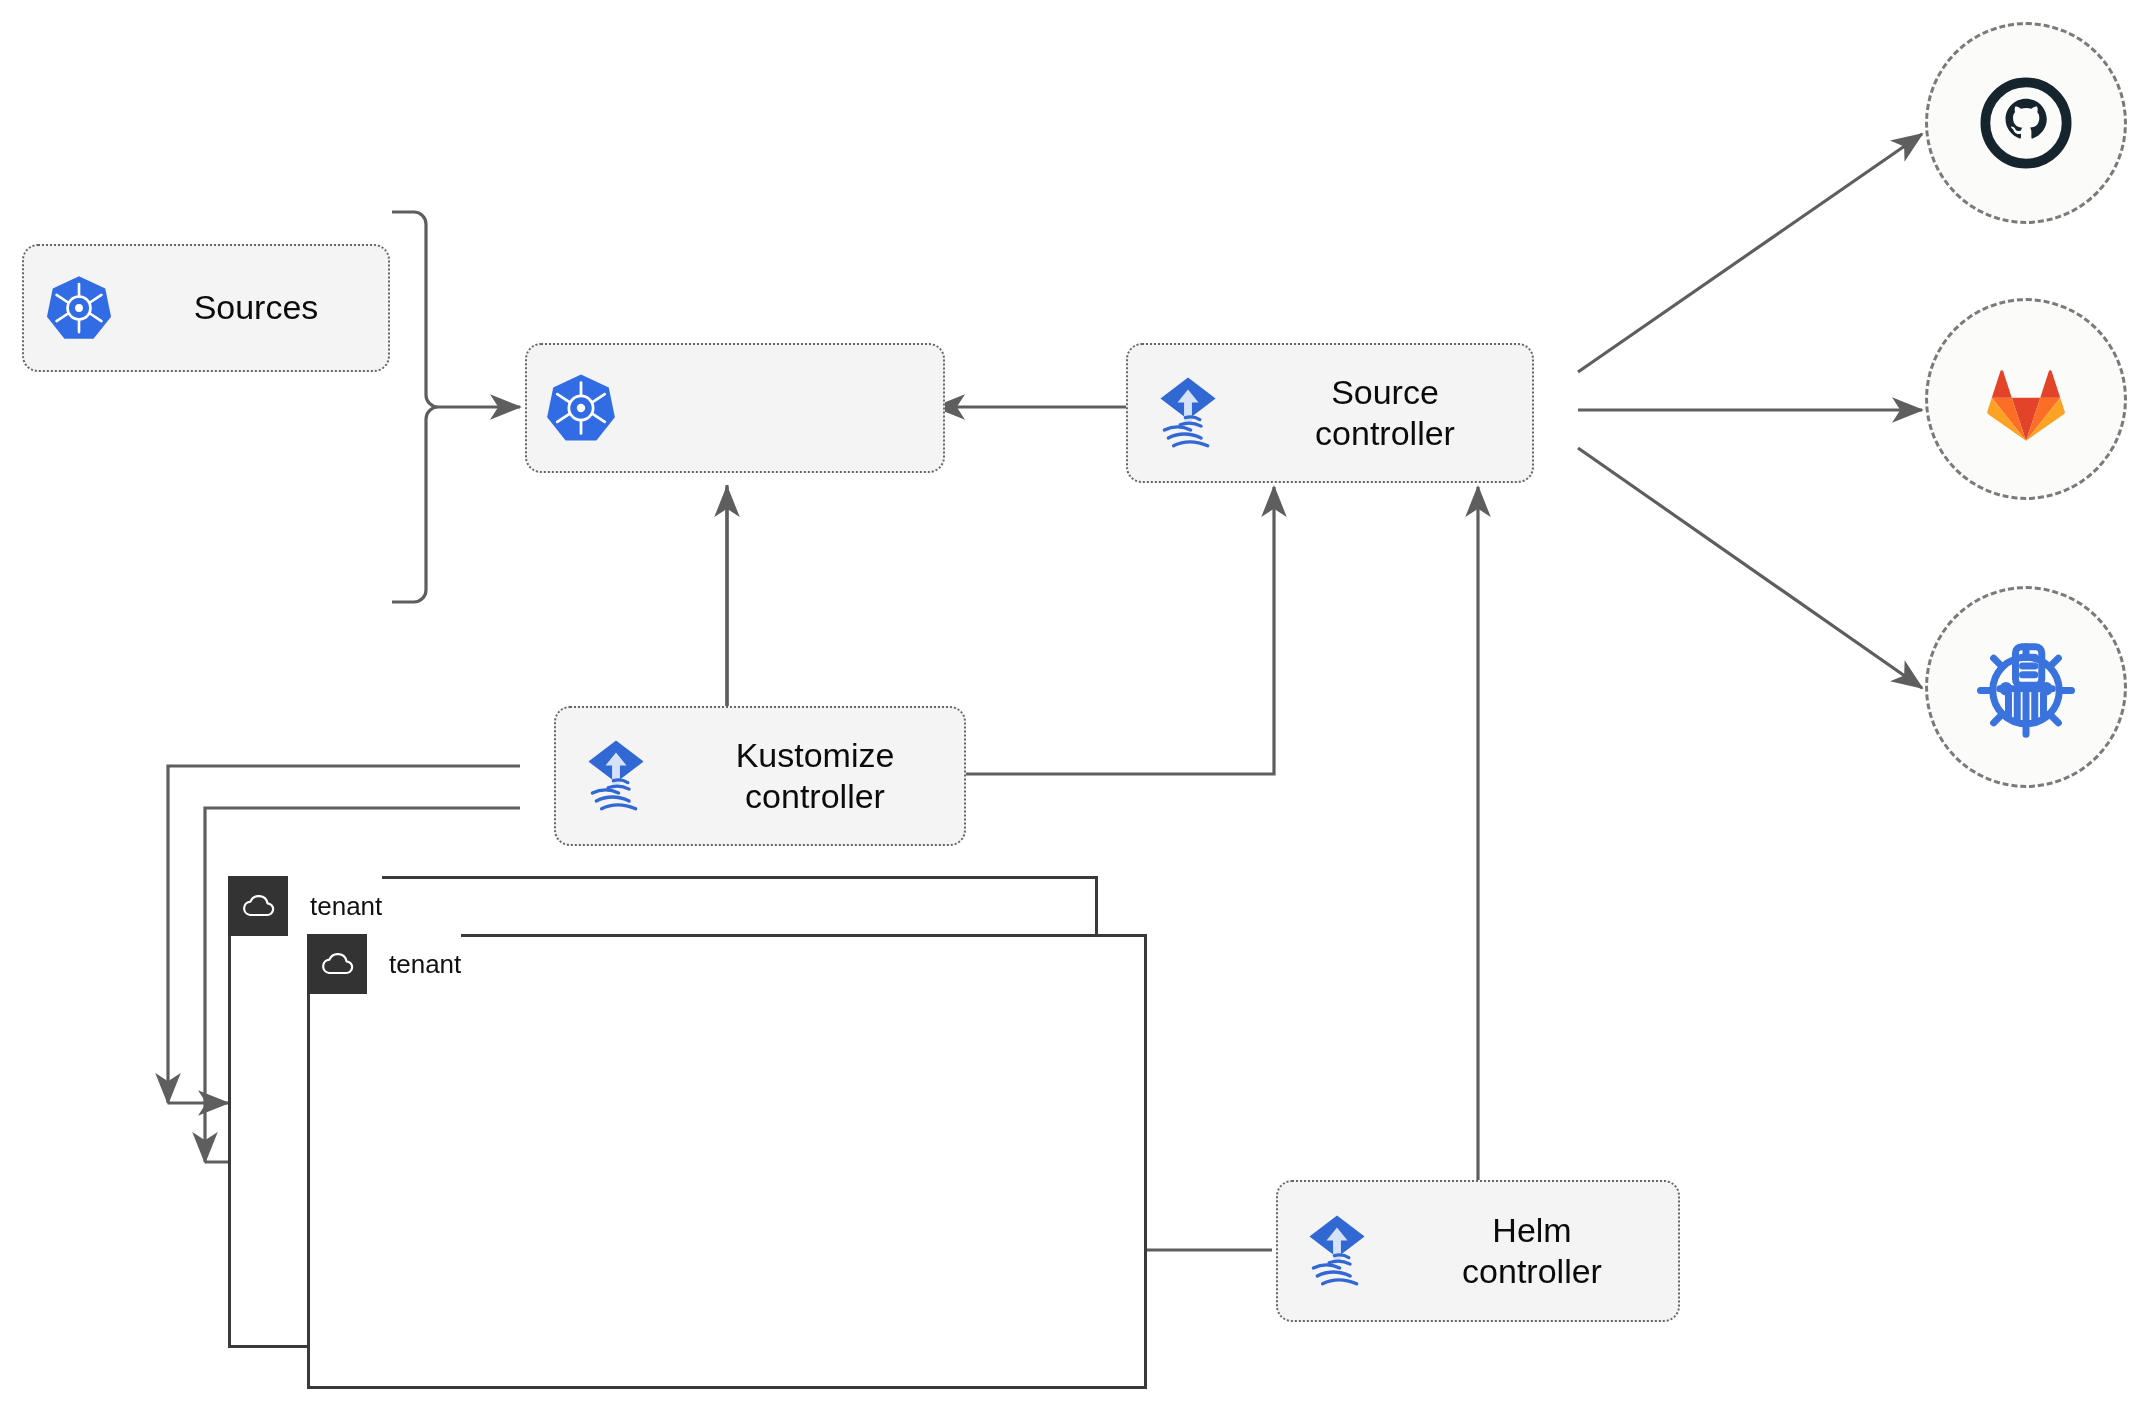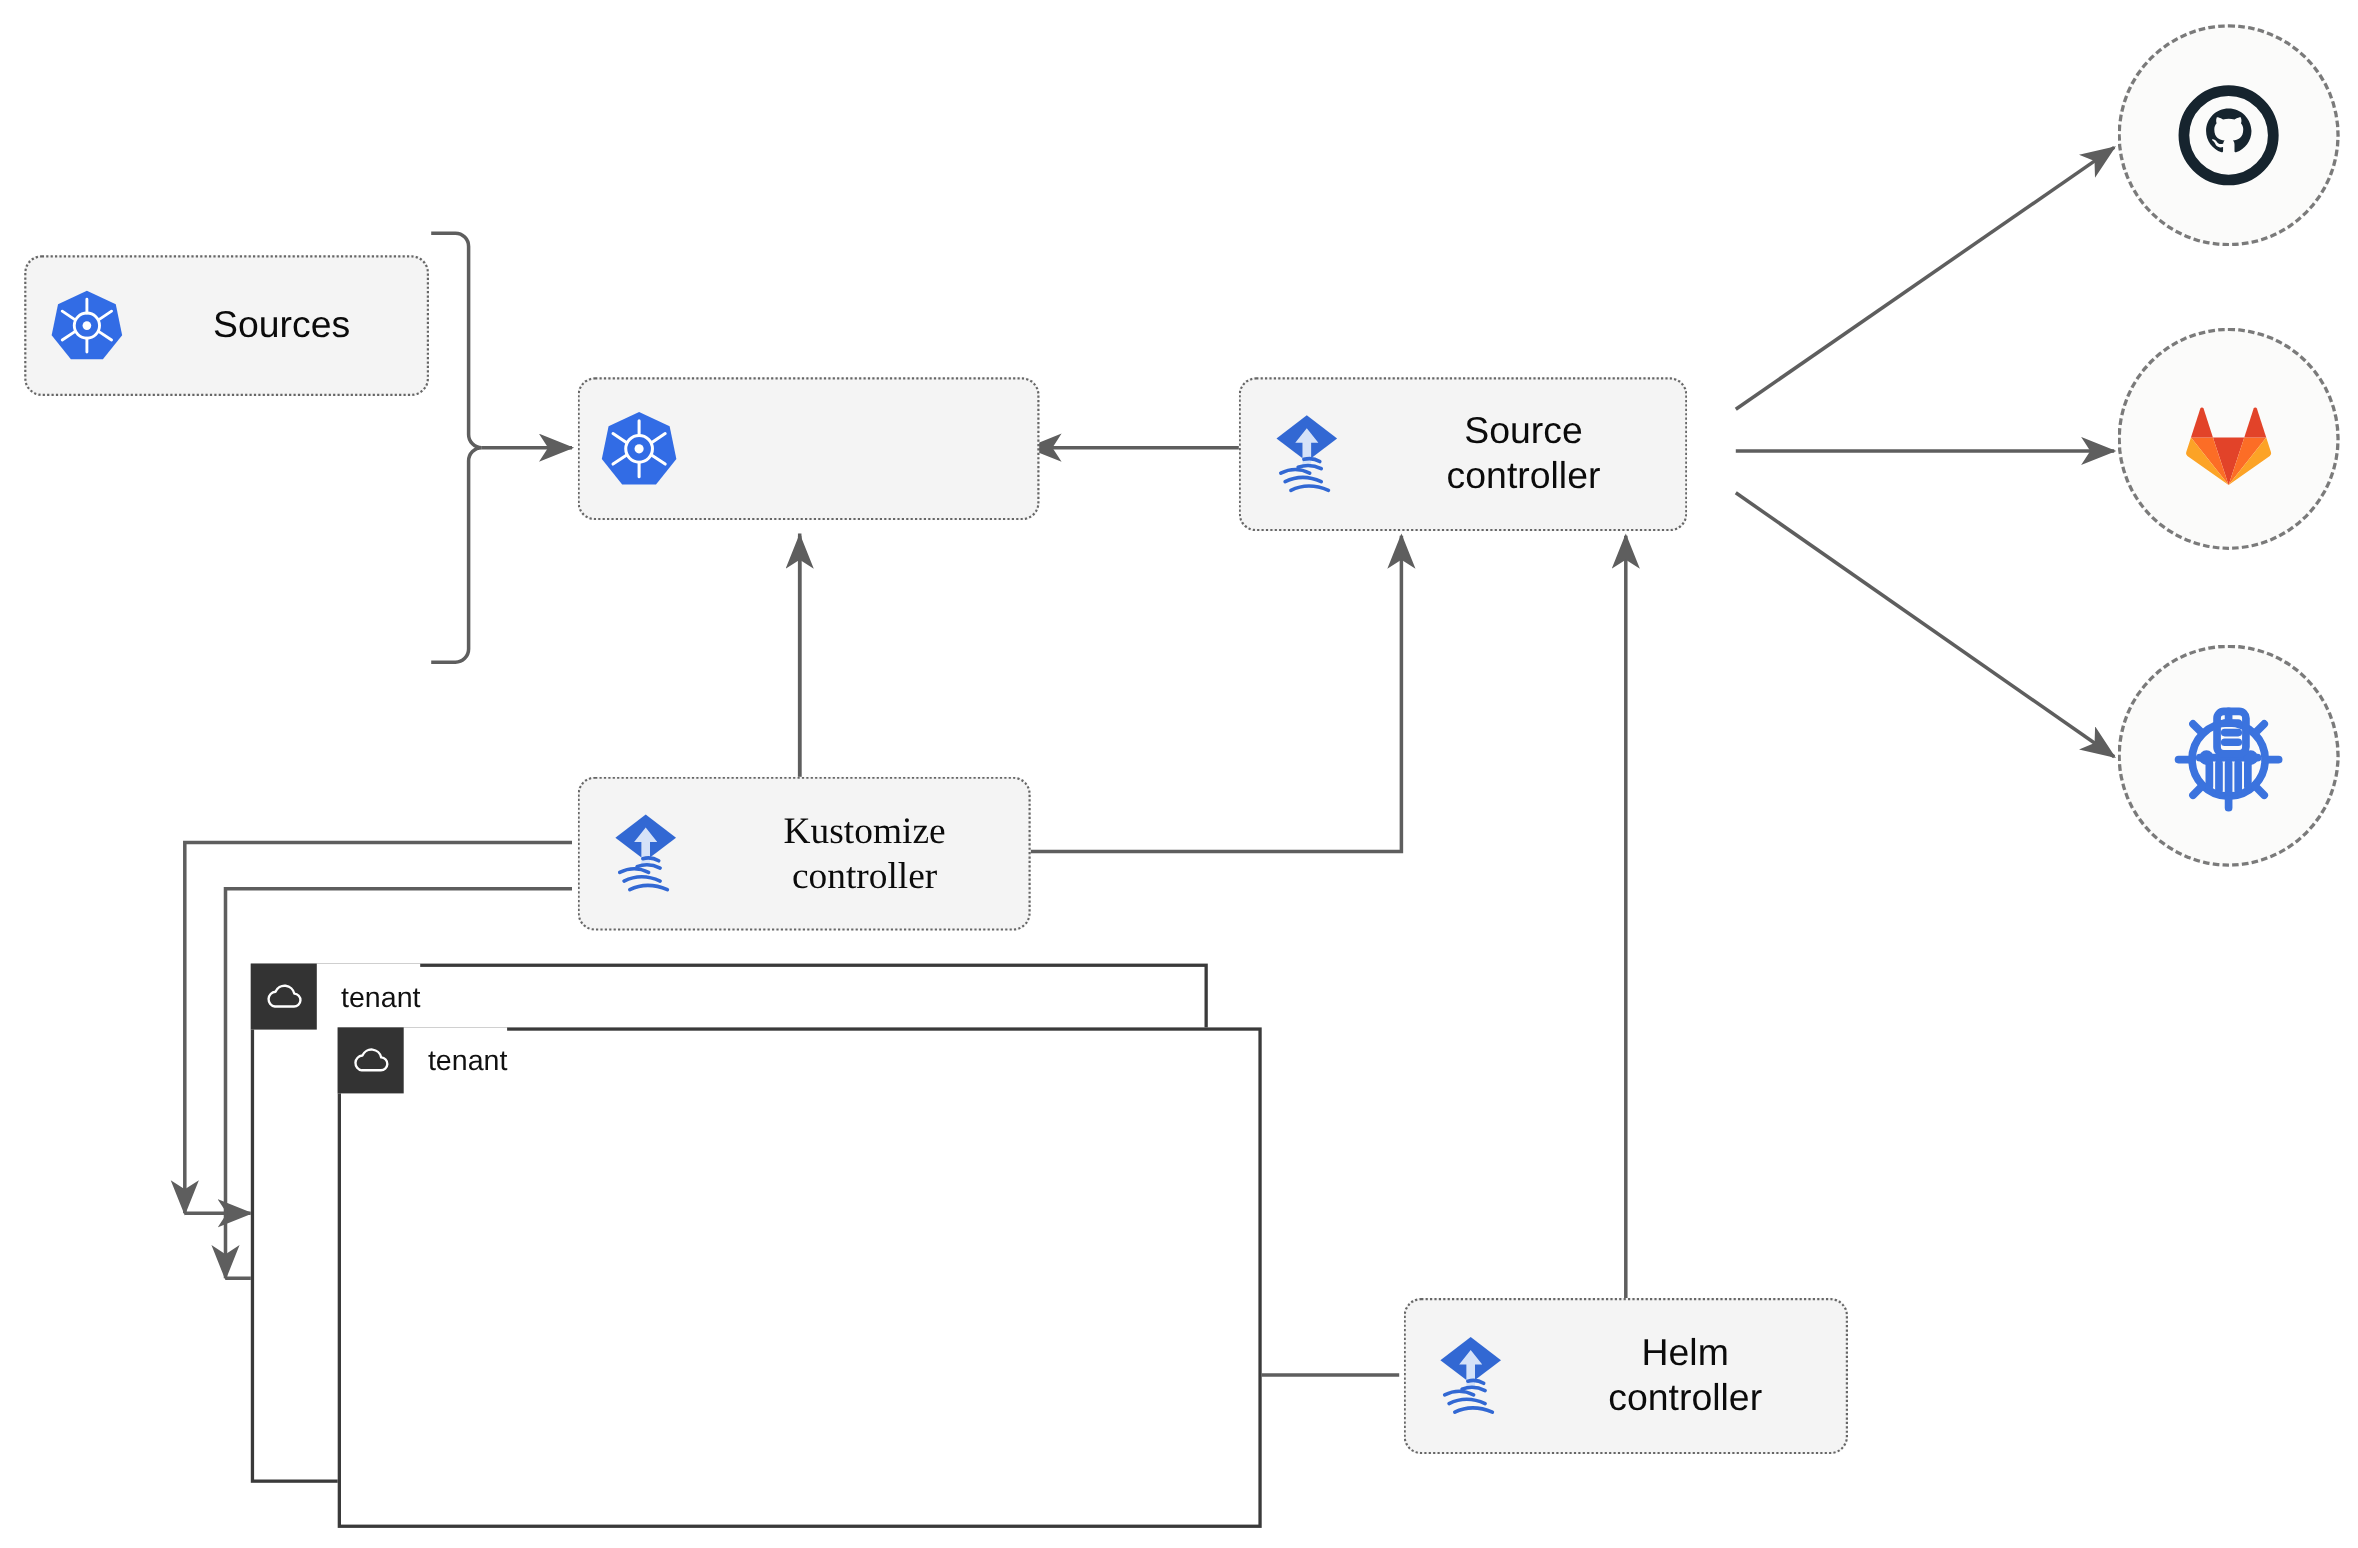--- a/index.html
+++ b/index.html
@@ -144,21 +144,21 @@
 
       <path d="M520,766 H168 V1103" marker-end="url(#ah)"></path>
       <path d="M168,1103 H228" marker-end="url(#ah)"></path>
 
       <path d="M520,808 H205 V1162" marker-end="url(#ah)"></path>
       <path d="M205,1162 H307" marker-end="url(#ah)"></path>
 
     </g>
   </svg>
 
-  <div class="node" style="left:22px;top:232px;width:368px;height:128px;">
+  <div class="node" style="left:22px;top:244px;width:368px;height:128px;">
     <span class="ico" style="width:110px;">
       <svg width="70" height="70" viewBox="0 0 64 64">
         <path d="M32 3 L56 14.2 L61.3 40 L45.3 60 L18.7 60 L2.7 40 L8 14.2 Z" fill="#326CE5"></path>
         <g fill="none" stroke="#ffffff" stroke-width="2.4" stroke-linecap="round">
           <circle cx="32" cy="32" r="10.5"></circle>
           <path d="M32 10 V21.5 M32 42.5 V54
                    M11.5 20 L22 27 M42 37 L52.5 44
                    M11.5 44 L22 37 M42 27 L52.5 20"></path>
         </g>
         <circle cx="32" cy="32" r="3.6" fill="#ffffff"></circle>
@@ -194,21 +194,21 @@
           <path d="M21 57 Q33 51 47 57"></path>
           <path d="M26 41 Q34 38 42 42"></path>
           <path d="M30 35.5 Q36 34 41 37"></path>
         </g>
       </svg>
     </span>
     <span class="lbl t-lg">Source
 controller</span>
   </div>
 
-  <div class="node" style="left:525px;top:706px;width:412px;height:140px;font-family:Liberation Serif, serif;">
+  <div class="node" style="left:554px;top:706px;width:412px;height:140px;">
     <span class="ico" style="width:120px;">
       <svg width="84" height="84" viewBox="0 0 64 64">
         <path d="M32 5 L53 21 L32 37 L11 21 Z" fill="#3268D3"></path>
         <path d="M32 14 L40 24 H35 V39 H29 V24 H24 Z" fill="#D5E2F8"></path>
         <g stroke="#3268D3" stroke-width="2.5" fill="none" stroke-linecap="round">
           <path d="M14 45 Q24 40 34 45"></path>
           <path d="M17 51 Q29 45 42 51"></path>
           <path d="M21 57 Q33 51 47 57"></path>
           <path d="M26 41 Q34 38 42 42"></path>
           <path d="M30 35.5 Q36 34 41 37"></path>

